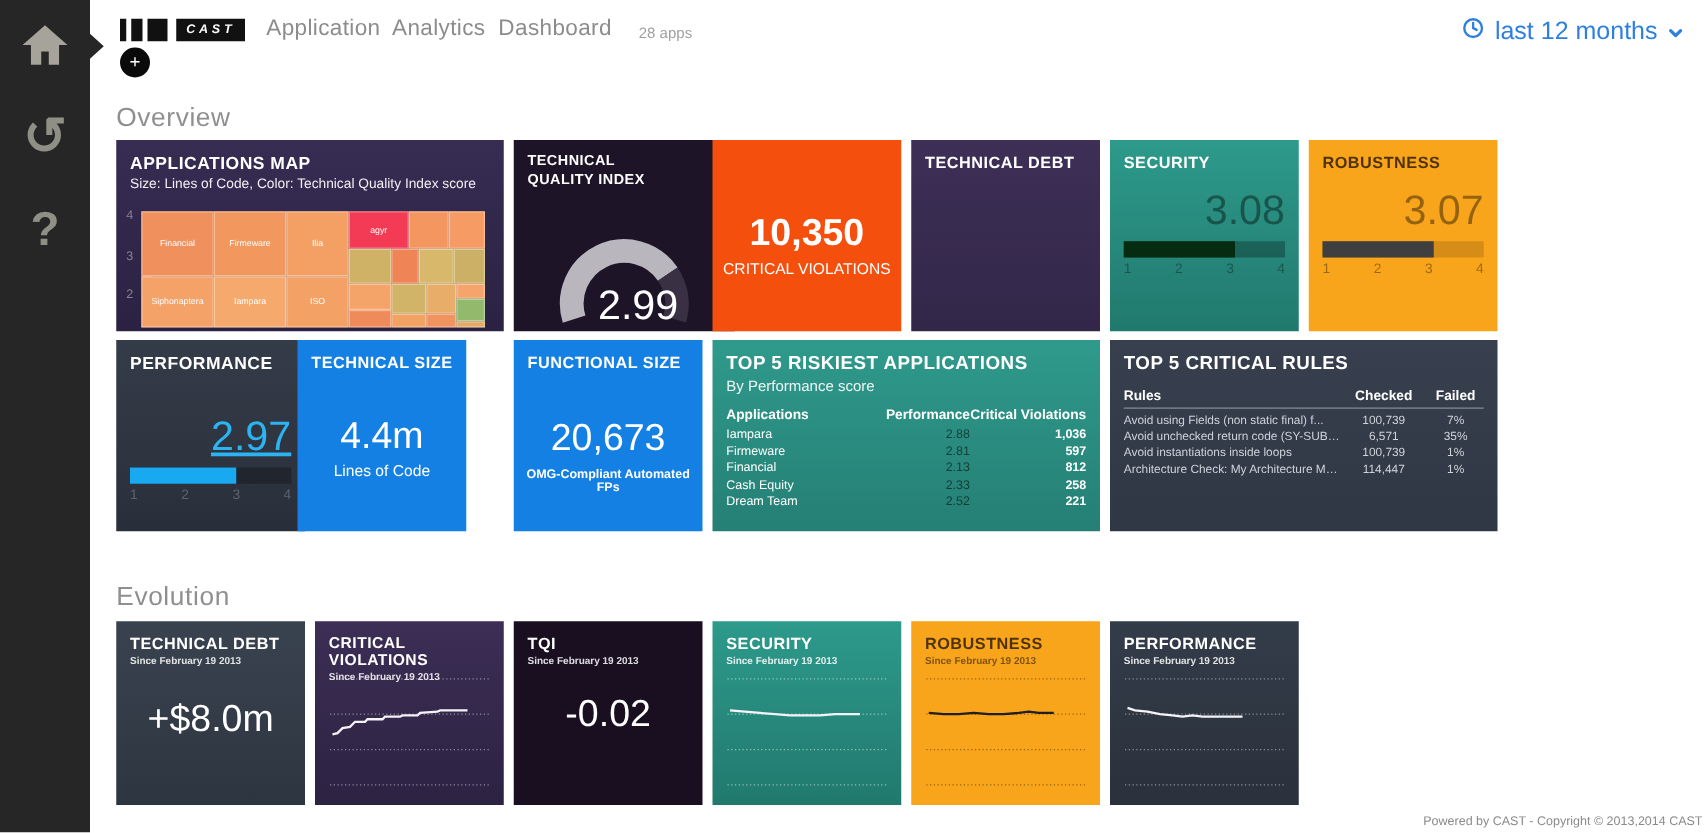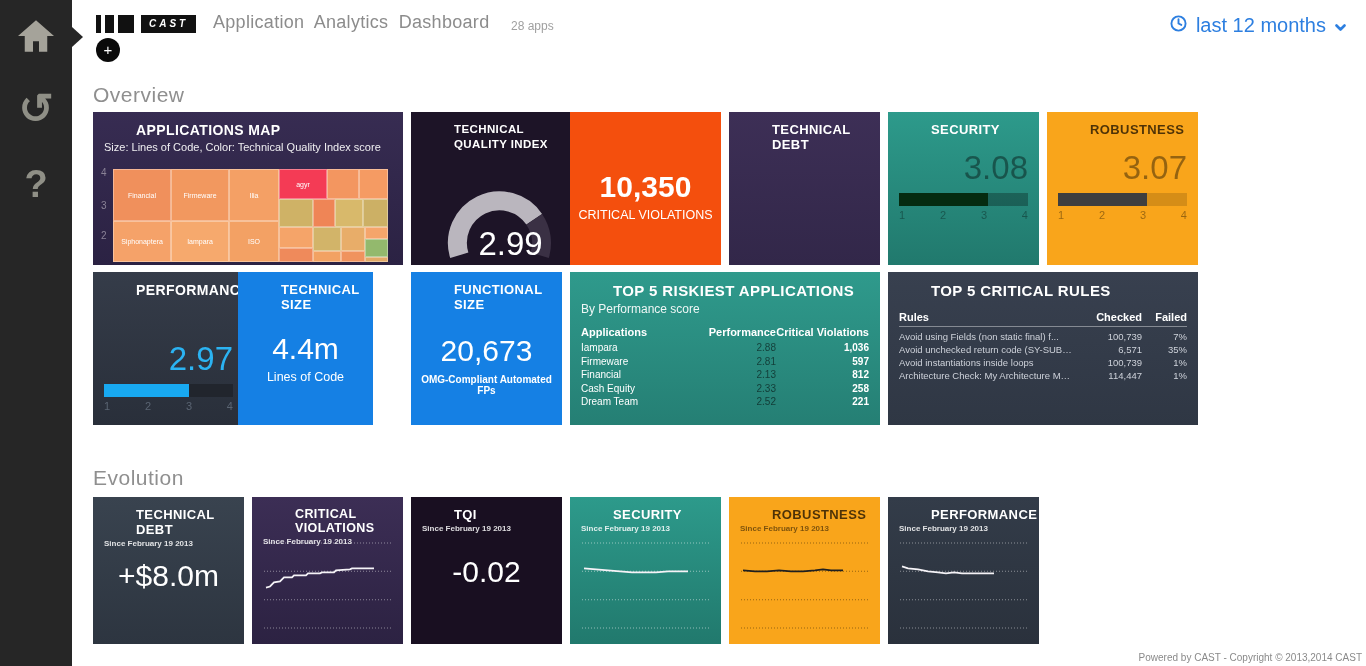--- a/index.html
+++ b/index.html
@@ -31,21 +31,21 @@
   .time-filter { position:absolute; right:20px; top:14px; display:flex; gap:9px;
                  color:#2d7fe0; font-size:20px; cursor:pointer; }
 
   
   .section-h { position:absolute; left:93px; font-size:21px; font-weight:300; color:#8f8f8f; letter-spacing:.5px; }
   .h-overview { top:83px; }
   .h-evolution { top:466px; }
 
   
   .card { position:absolute; color:#fff; padding:10px 11px; cursor:pointer; }
-  .card-title { font-size:13px; font-weight:bold; letter-spacing:.4px;margin-left:32px; }
+  .card-title { font-size:13px; font-weight:bold; letter-spacing:.4px; }
   .card-sub { font-size:11px; font-weight:300; color:rgba(255,255,255,.92); margin-top:3px; line-height:1.25; }
 
   
   .c-map  { left:93px;  top:112px; width:310px; height:153px; background:linear-gradient(180deg,#372c52,#2b2243); }
   .c-tqi  { left:411px; top:112px; width:177px; height:153px; background:#1d1427; }
   .c-cv   { left:570px; top:112px; width:151px; height:153px; background:#f44f0d; }
   .c-debt { left:729px; top:112px; width:151px; height:153px; background:linear-gradient(180deg,#3d2f56,#322749); }
   .c-sec  { left:888px; top:112px; width:151px; height:153px; background:linear-gradient(180deg,#2d9a8b,#21796d); }
   .c-rob  { left:1047px;top:112px; width:151px; height:153px; background:#f9a51b; }
   
@@ -103,21 +103,21 @@
   
   .ttable { margin-top:9px; font-size:10px; }
   .thead { display:grid; font-weight:bold; font-size:11px; padding-bottom:3px; }
   .trow  { display:grid; line-height:13.5px; }
   .tcell { white-space:nowrap; overflow:hidden; text-overflow:ellipsis; }
   .grid-apps  { grid-template-columns:105px 90px 1fr; }
   .grid-rules { grid-template-columns:1fr 70px 45px; }
   .t-apps .c1, .t-apps .c2 { text-align:right; }
   .t-apps .trow .c1 { color:rgba(0,0,0,.55); }
   .t-apps .trow .c2 { font-weight:600; }
-  .t-rules .c1, .t-rules .c2 { text-align:right; }
+  .t-rules .c1, .t-rules .c2 { text-align:center; }
   .t-rules .thead { border-bottom:1px solid rgba(255,255,255,.4); margin-bottom:3px; font-size:11px; }
   .t-rules .trow { color:#ced2da; font-size:9.5px; line-height:13px; }
 
   
   .evo-sub { font-size:8px; font-weight:bold; margin-top:2px; color:rgba(255,255,255,.85); }
   .spark { position:absolute; left:10px; right:10px; top:38px; bottom:8px; }
   .spark svg { width:100%; height:100%; display:block; }
 
   .footer { position:absolute; right:4px; bottom:3px; font-size:10px; color:#8a8a8a; }
 </style>
@@ -242,21 +242,21 @@
   <div class="ticks ticks-amber">
     <span>1</span>
       <span>2</span>
       <span>3</span>
       <span>4</span>
   </div>
 </div>
 
 <div class="card c-perf">
   <div class="card-title" style="font-size:14px;">PERFORMANCE</div>
-  <div class="score-val cyan-val" style="margin-top:44px;">2.97</div>
+  <div class="score-val cyan-val" style="margin-top:34px;text-decoration:underline;">2.97</div>
   <div class="sbar bar-slate">
       <div class="fill" style="width: 65.7%;"></div>
     </div>
   <div class="ticks ticks-slate">
     <span>1</span>
       <span>2</span>
       <span>3</span>
       <span>4</span>
   </div>
 </div>

